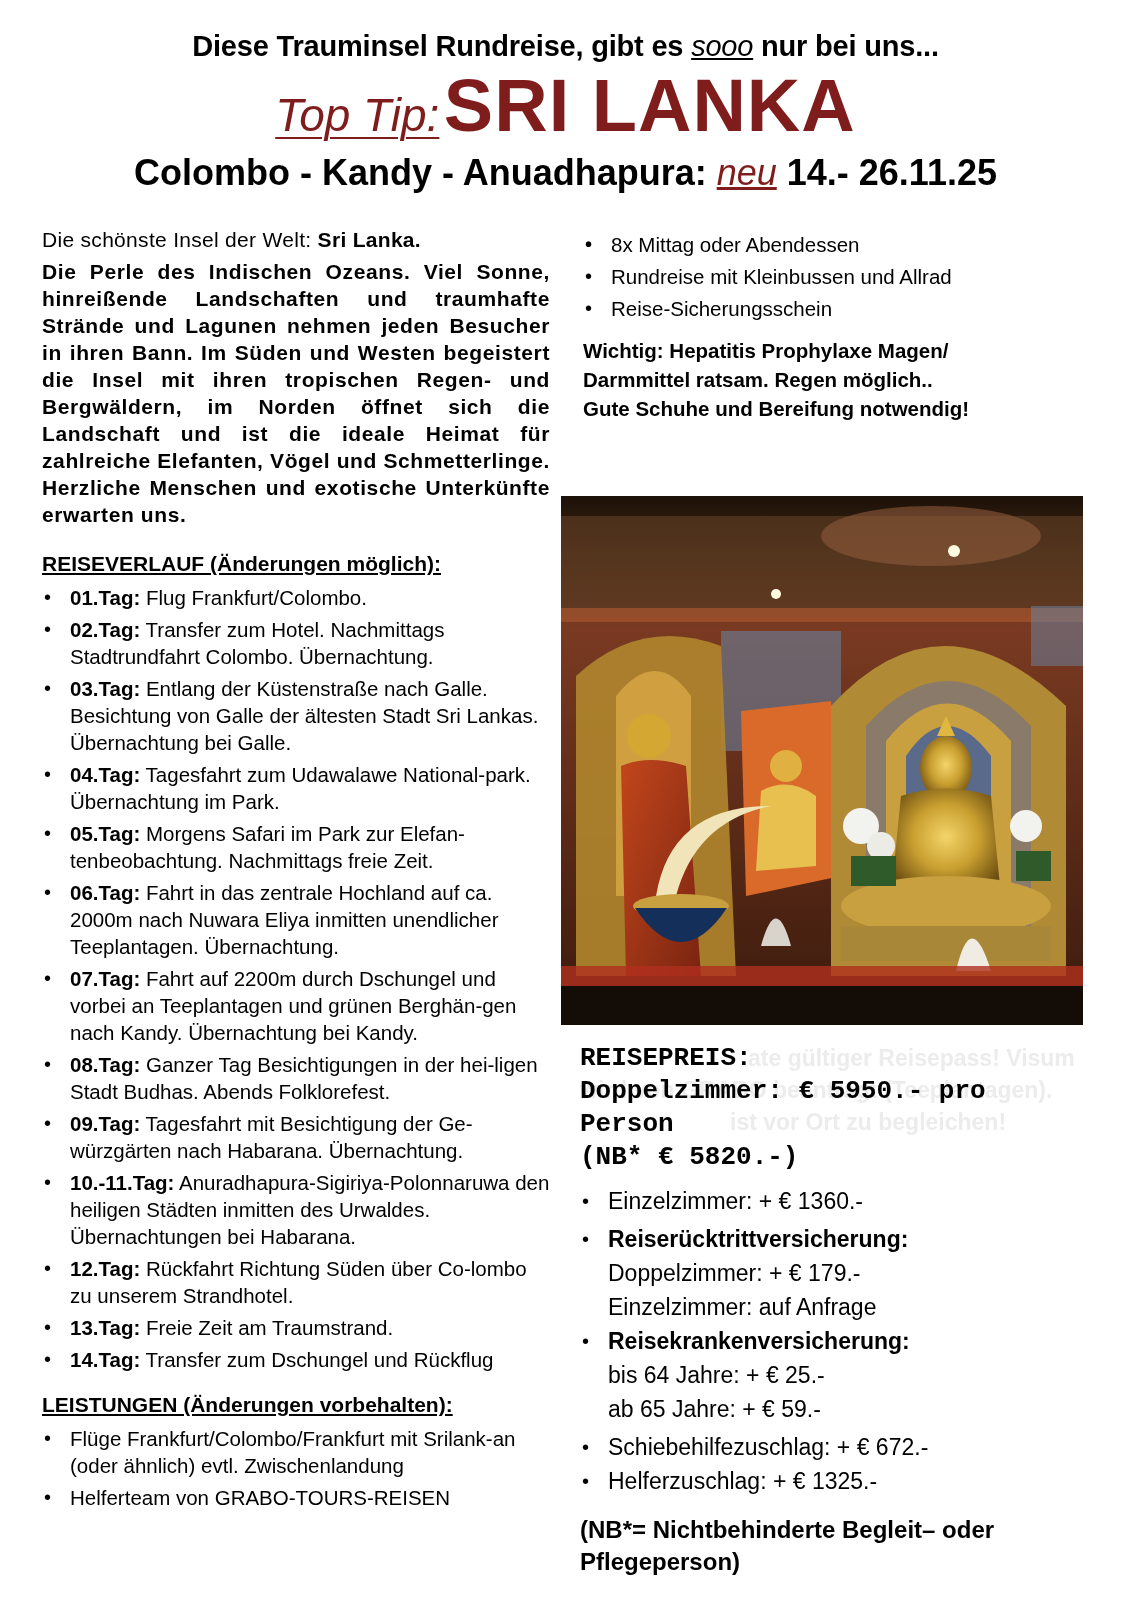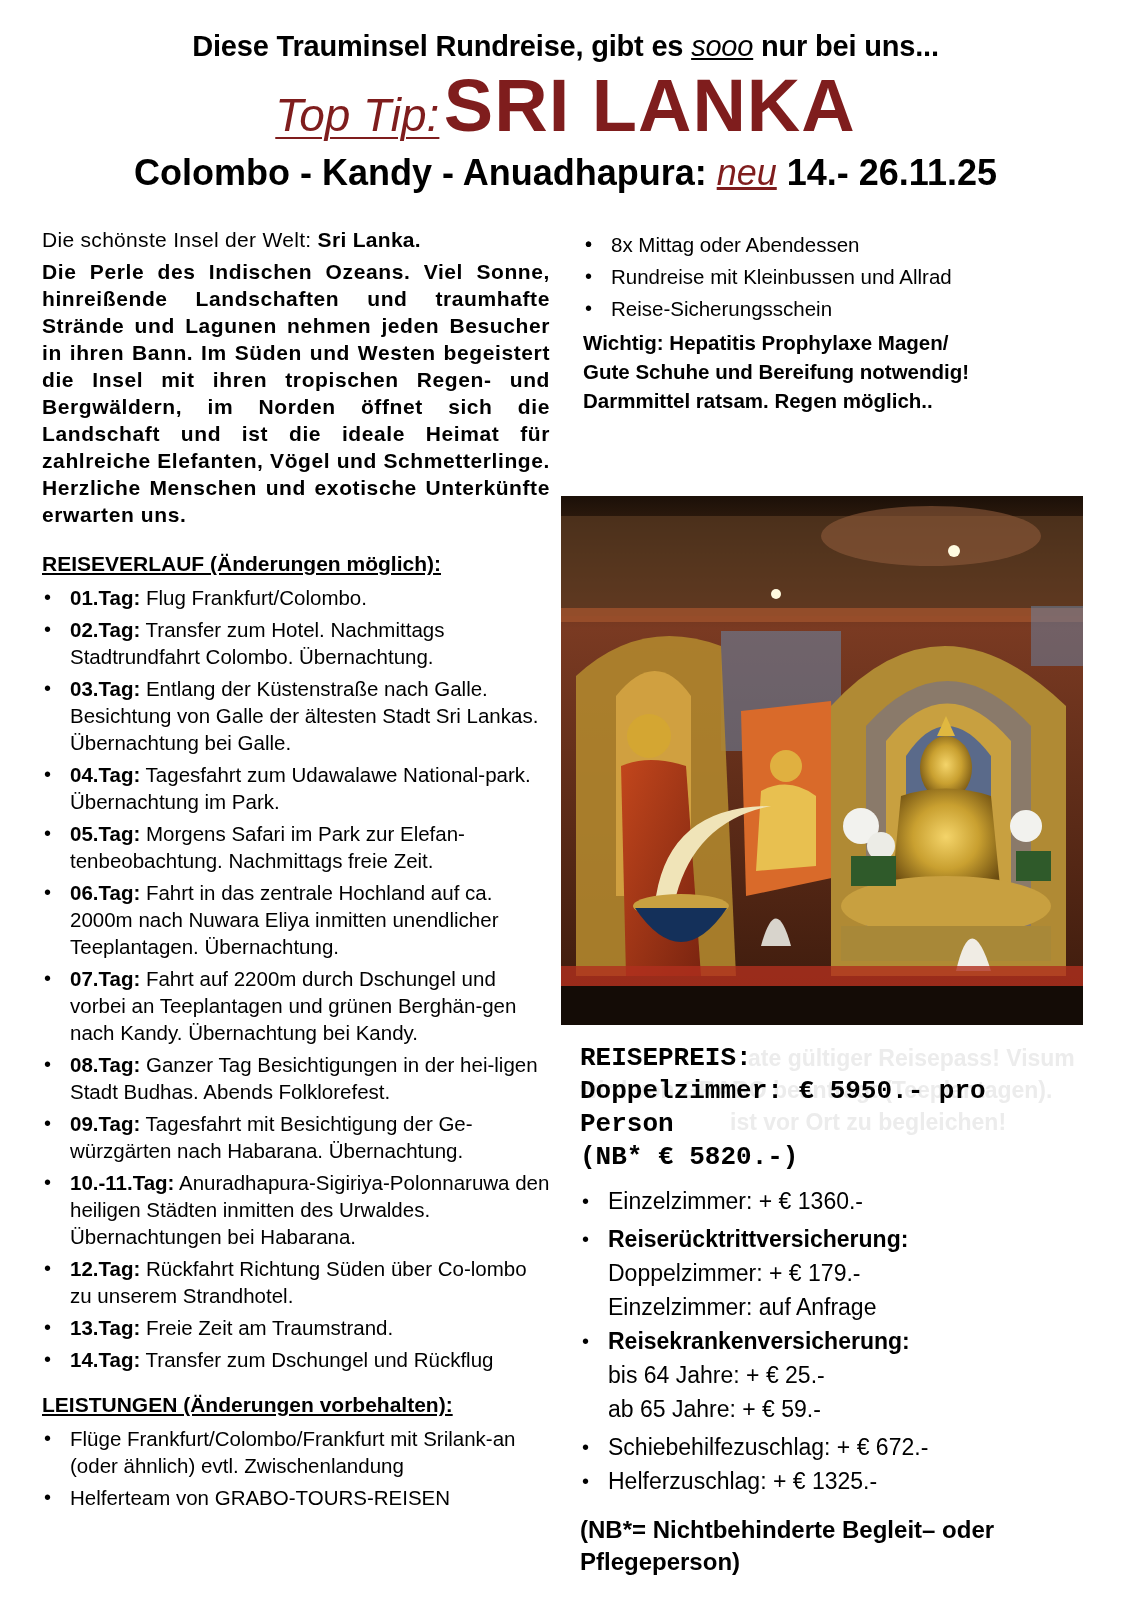--- a/index.html
+++ b/index.html
@@ -43,21 +43,21 @@
     }
     ul.bullets li .dot {
       position: absolute; left: 2px; top: 0; font-size: 20px;
     }
     ul.bullets li b { font-weight: bold; }
 
     .right-col { position: absolute; left: 583px; top: 226px; width: 510px; }
     .right-col ul.bullets { margin-top: 0; }
     .right-col ul.bullets li { padding-left: 28px; margin-bottom: 5px; font-size: 20.5px; }
     .warning {
-      font-weight: bold; font-size: 20.5px; line-height: 29px; margin-top: 6px;
+      font-weight: bold; font-size: 20.5px; line-height: 29px; margin-top: 14px;
     }
     .photo {
       position: absolute; left: 561px; top: 496px; width: 522px; height: 529px;
       overflow: hidden; background: #1a0f06;
     }
     .photo svg { display: block; width: 100%; height: 100%; }
 
     .price-block { position: absolute; left: 580px; top: 1042px; width: 510px; }
     .ghost {
       position: absolute; left: 0; top: 0; width: 510px;
@@ -122,22 +122,22 @@
 
 <div class="right-col">
   <ul class="bullets">
     <li><span class="dot">•</span></li>
     <li><span class="dot">•</span><span>8x Mittag oder Abendessen</span></li>
     <li><span class="dot">•</span><span>Rundreise mit Kleinbussen und Allrad</span></li>
     <li><span class="dot">•</span><span>Reise-Sicherungsschein</span></li>
   </ul>
   <div class="warning">
     <div>Wichtig: Hepatitis Prophylaxe Magen/</div>
+    <div>Darmmittel ratsam. Regen möglich..</div>
     <div>Gute Schuhe und Bereifung notwendig!</div>
-    <div>Darmmittel ratsam. Regen möglich..</div>
   </div>
 </div>
 
 <div class="photo" title="Temple interior with golden seated Buddha, standing Buddha in red robe, elephant tusk and offerings">
   <svg viewBox="0 0 522 529" preserveAspectRatio="none">
     <defs>
       <radialGradient id="goldGlow" cx="0.5" cy="0.45" r="0.6">
         <stop offset="0" stop-color="#f4d46a"></stop>
         <stop offset="0.5" stop-color="#c9a030"></stop>
         <stop offset="1" stop-color="#6b4c10"></stop>

